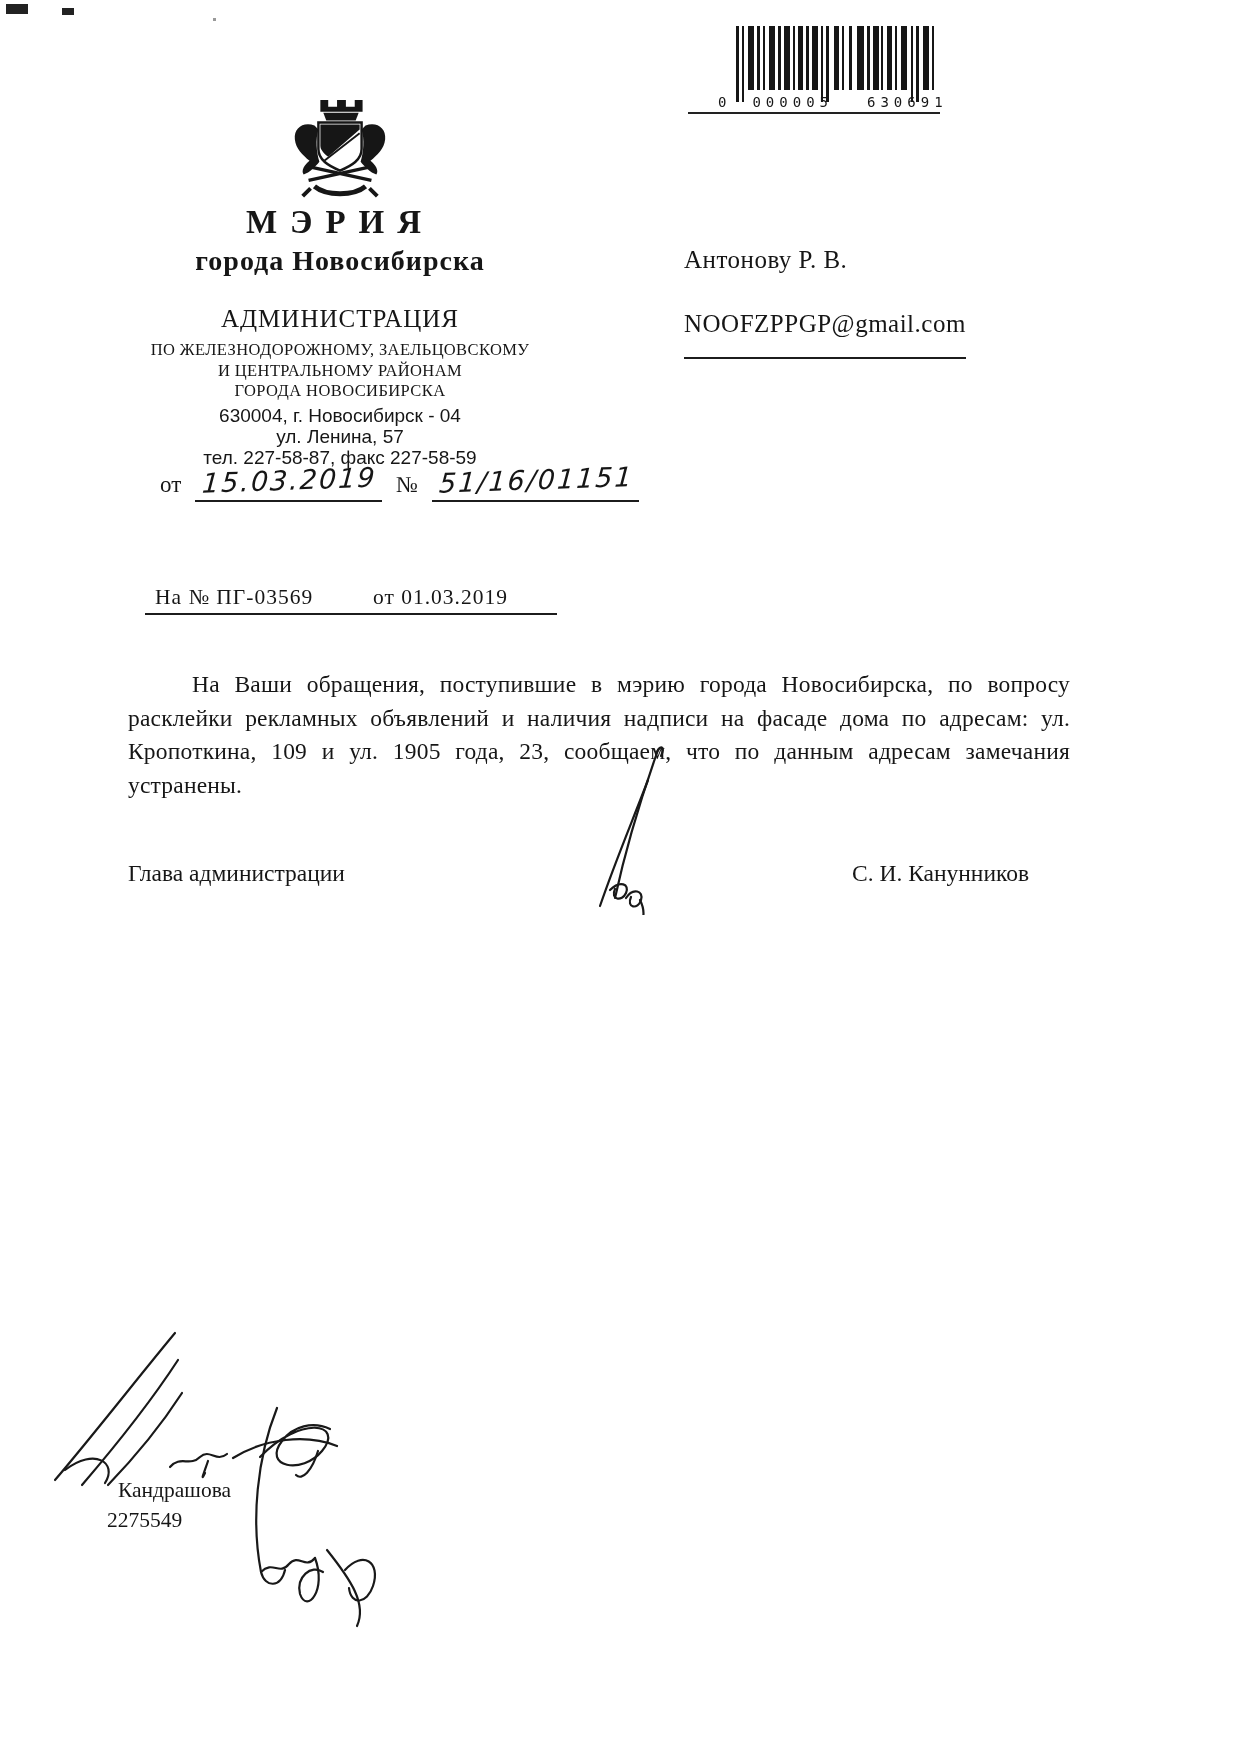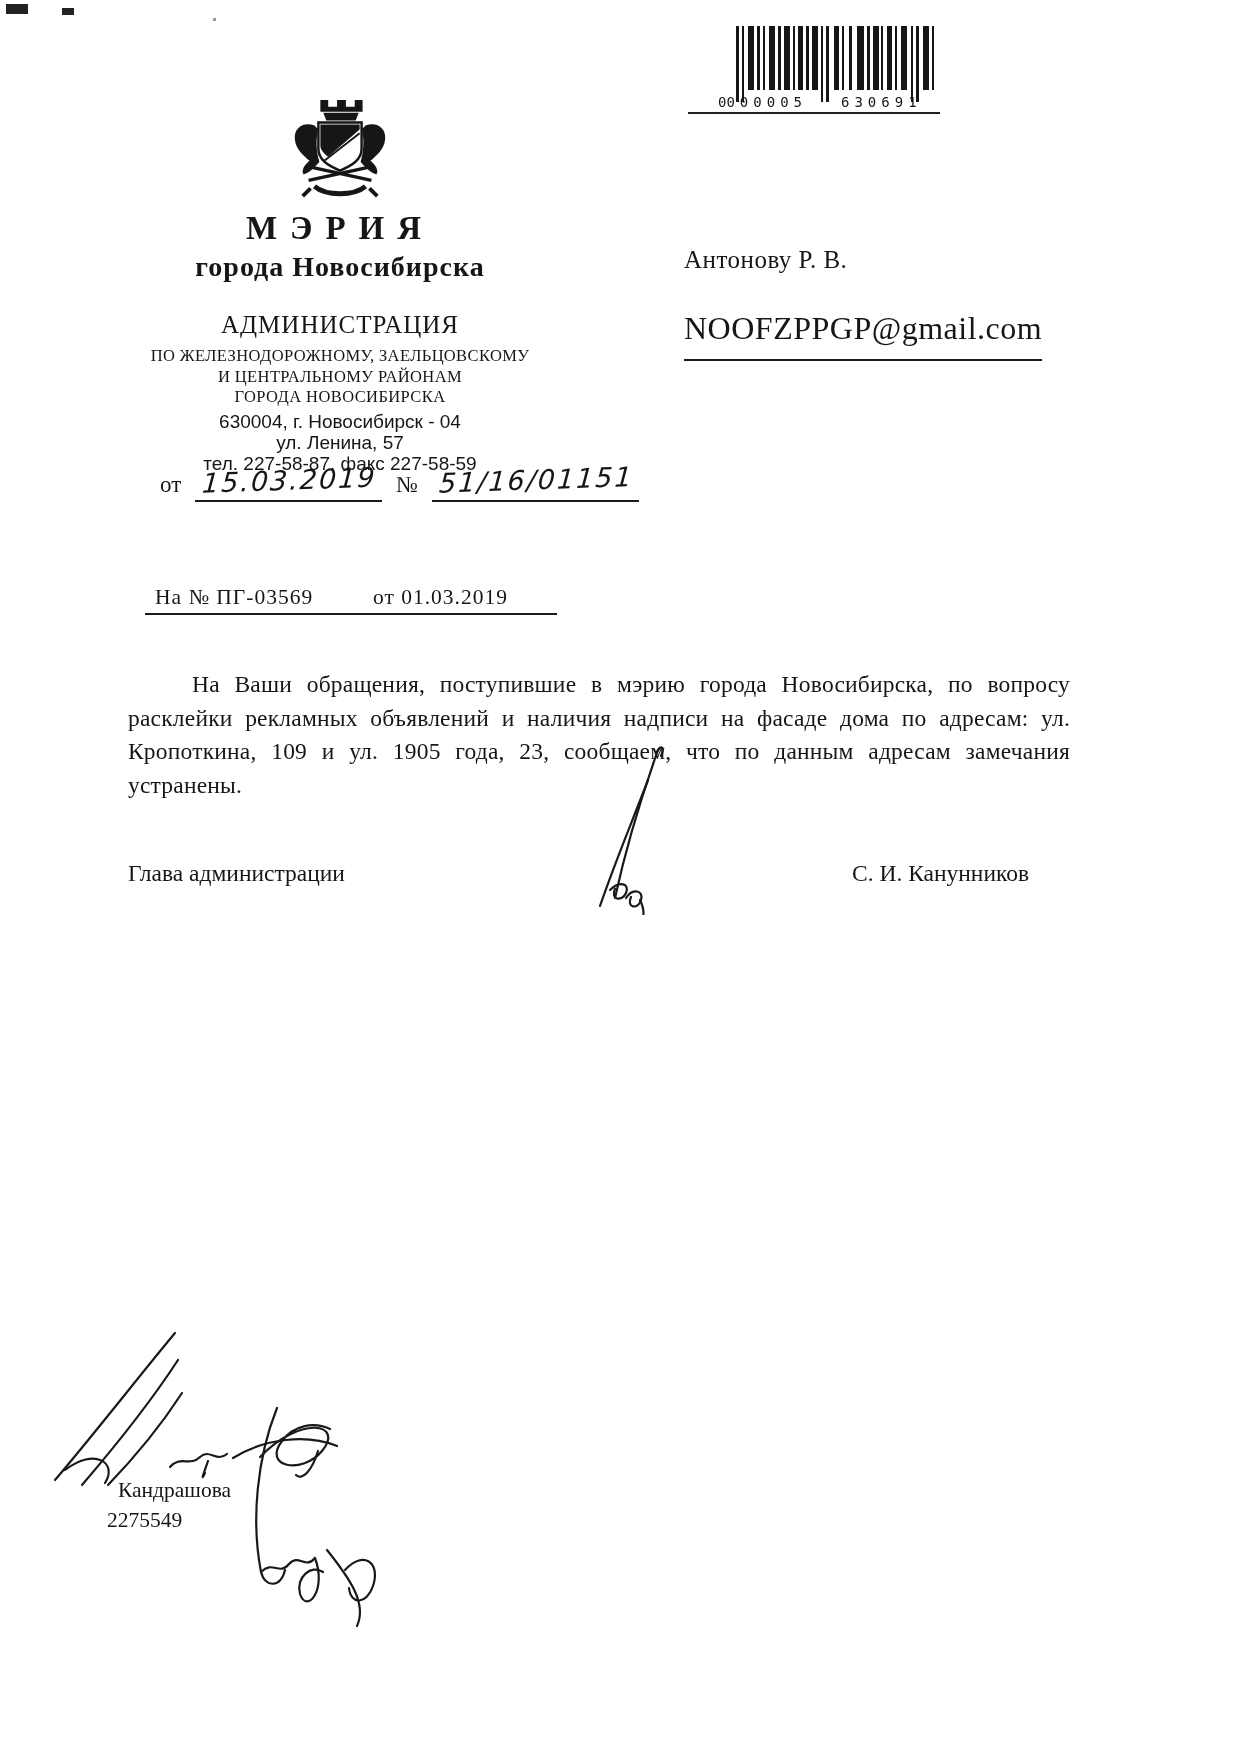--- a/index.html
+++ b/index.html
@@ -9,30 +9,30 @@
     margin:0 auto;
     background:#ffffff;
     color:#161616;
     overflow:hidden;
     font-family:"Liberation Serif", serif;
   }
   .abs{position:absolute;}
 
   
   .letterhead{left:110px;top:96px;width:460px;text-align:center;}
-  .lh-org{font-size:33px;font-weight:bold;letter-spacing:13px;margin-top:6px;}
+  .lh-org{font-size:33px;font-weight:bold;letter-spacing:13px;margin-top:0;}
   .lh-city{font-size:28px;font-weight:bold;letter-spacing:1px;margin-top:4px;}
   .lh-admin{font-size:25px;letter-spacing:1px;margin-top:26px;line-height:31px;}
   .lh-districts{font-size:16.5px;letter-spacing:.4px;margin-top:6px;line-height:20.5px;}
   .lh-address{font-family:"Liberation Sans", sans-serif;font-size:19px;line-height:21px;margin-top:3px;}
 
   
   .recipient-name{left:684px;top:246px;font-size:25px;letter-spacing:.5px;text-align:center;}
-  .recipient-email{left:684px;top:310px;font-size:32px;letter-spacing:.5px;
-    border-bottom:2px solid #1c1c1c;padding-bottom:12px;}
+  .recipient-email{left:684px;top:310px;font-size:25px;letter-spacing:.5px;
+    border-bottom:2px solid #1c1c1c;padding-bottom:19px;}
 
   
   .out-line{left:160px;top:468px;display:flex;align-items:flex-end;gap:14px;}
   .out-label{font-size:23px;padding-bottom:4px;}
   .uline{border-bottom:2.5px solid #1c1c1c;display:inline-block;text-align:center;}
   .hand{
     font-family:"DejaVu Sans", sans-serif;
     font-style:italic;
     font-size:27px;
     letter-spacing:2px;
@@ -70,21 +70,21 @@
   
   .barcode{left:718px;top:26px;width:220px;}
   .barcode-digits{
     display:flex;
     font-family:"DejaVu Sans Mono", monospace;
     font-size:14px;
     margin-top:-12px;
     color:#161616;
   }
   .bd-left{margin-left:0px;}
-  .bd-g1{letter-spacing:5px;}
+  .bd-g1{margin-left:26px;letter-spacing:5px;}
   .bd-g2{margin-left:34px;letter-spacing:5px;}
   .barcode-rule{left:688px;top:112px;width:252px;height:2px;background:#222;}
 
   svg.sig path{fill:none;stroke:#191919;stroke-width:2.2;stroke-linecap:round;}
   .speck{position:absolute;background:#222;}
 </style>
 </head>
 <body>
 
 <div class="page">

